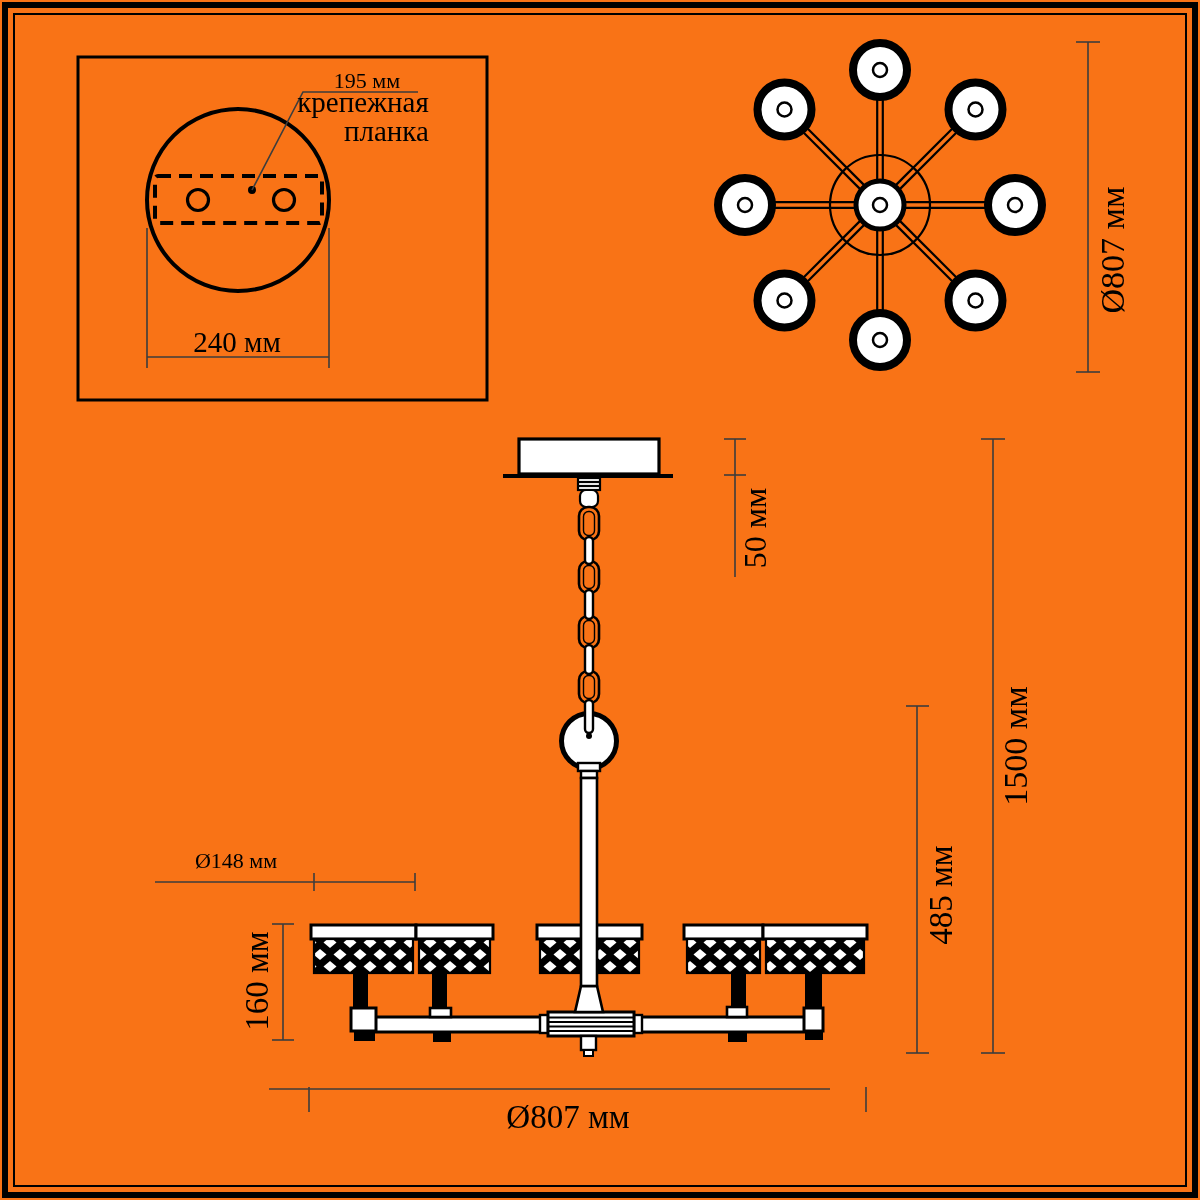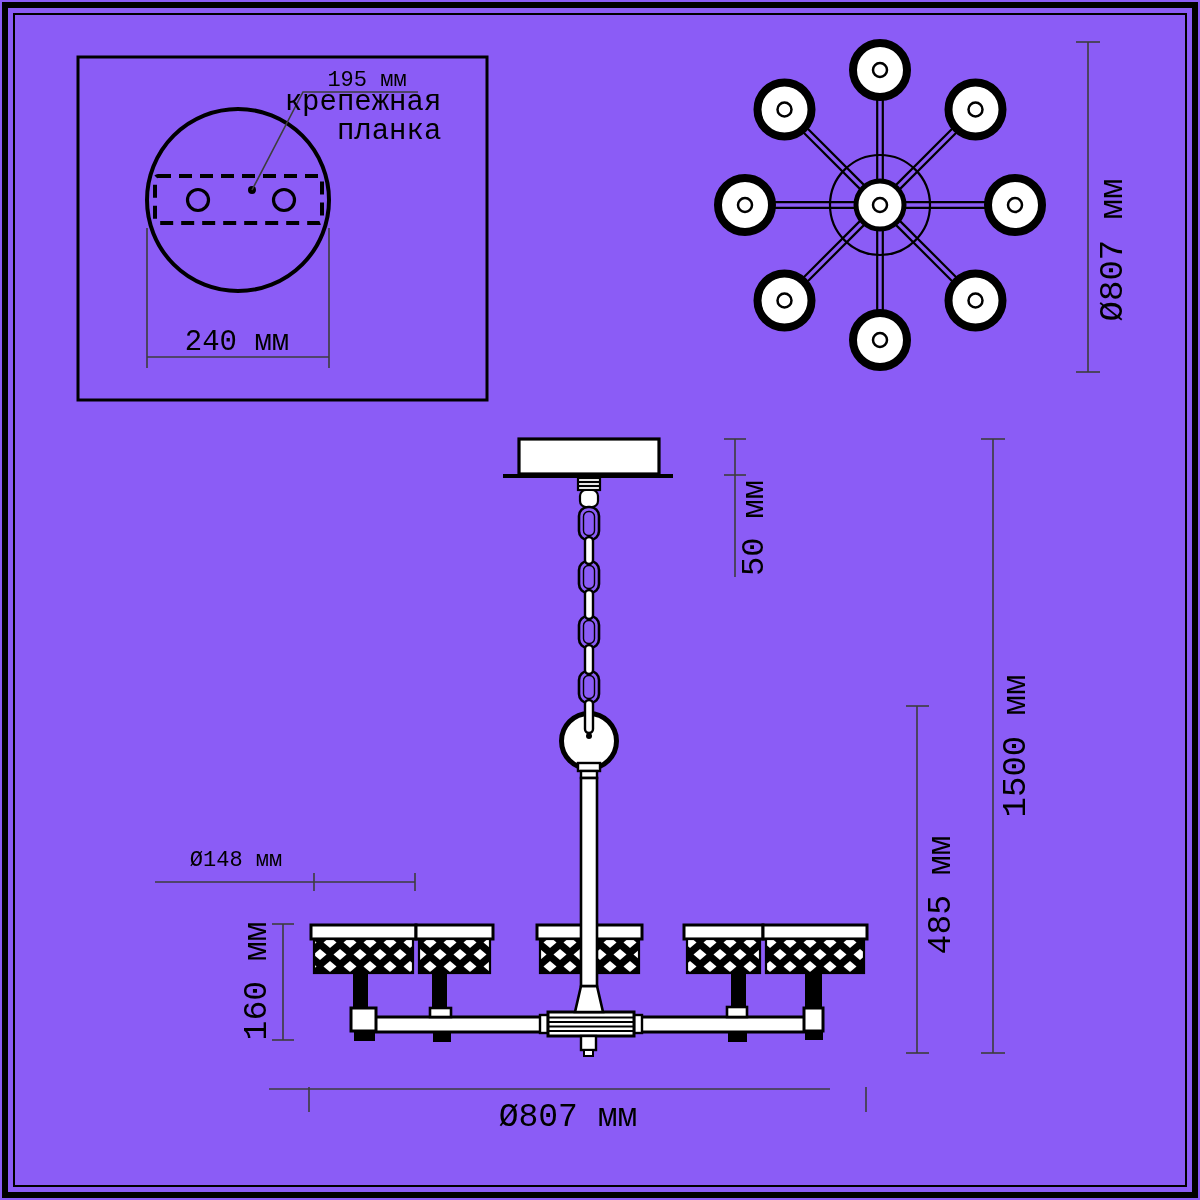--- a/index.html
+++ b/index.html
@@ -1,18 +1,18 @@
 <!DOCTYPE html>
 <html><head>
 <meta charset="utf-8">
 <style>
   html,body{margin:0;padding:0;background:#fff;}
   #canvas{
-    position:relative;width:1200px;height:1200px;background:#8b5cf6;
-    font-family:Liberation Mono, monospace;color:#000;overflow:hidden;
+    position:relative;width:1200px;height:1200px;background:#f97316;
+    font-family:Liberation Serif, serif;color:#000;overflow:hidden;
   }
   .frame-outer{position:absolute;inset:2px;border:6px solid #000;pointer-events:none;}
   .frame-inner{position:absolute;inset:13px;border:2px solid #000;pointer-events:none;}
   svg{position:absolute;left:0;top:0;}
   .lbl{position:absolute;transform:translate(-50%,-50%);white-space:nowrap;line-height:1;}
   .vlbl{position:absolute;transform:translate(-50%,-50%) rotate(-90deg);white-space:nowrap;line-height:1;}
   .f34{font-size:34px;}
   .f33{font-size:33px;}
   .f32{font-size:32px;}
   .f30{font-size:22px;}

